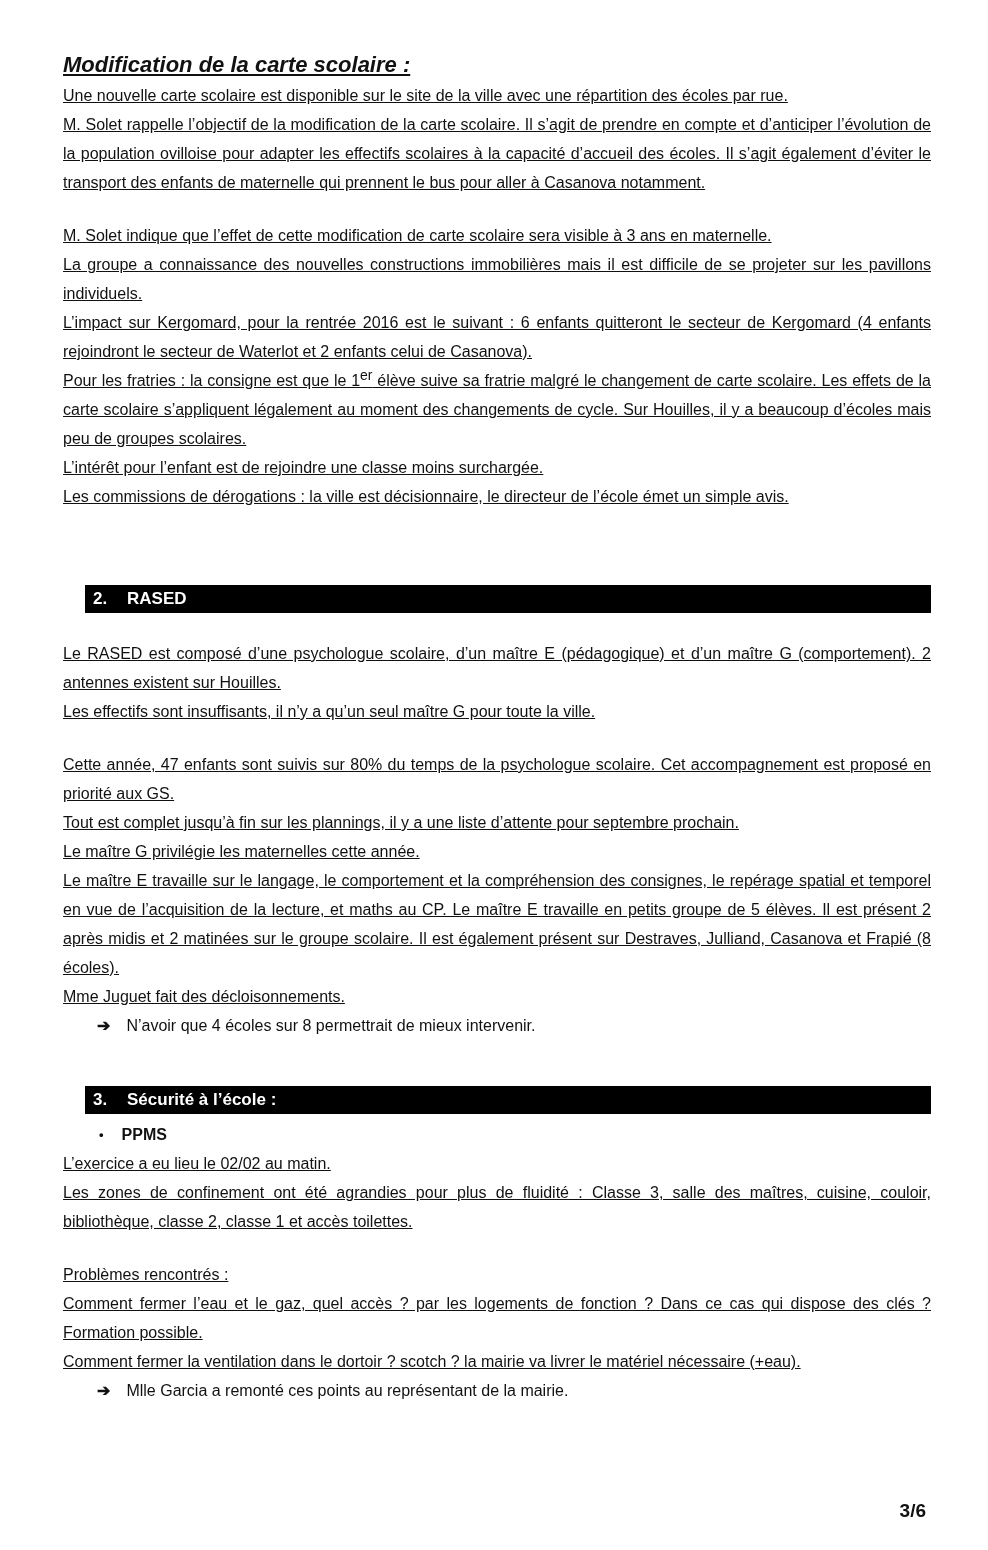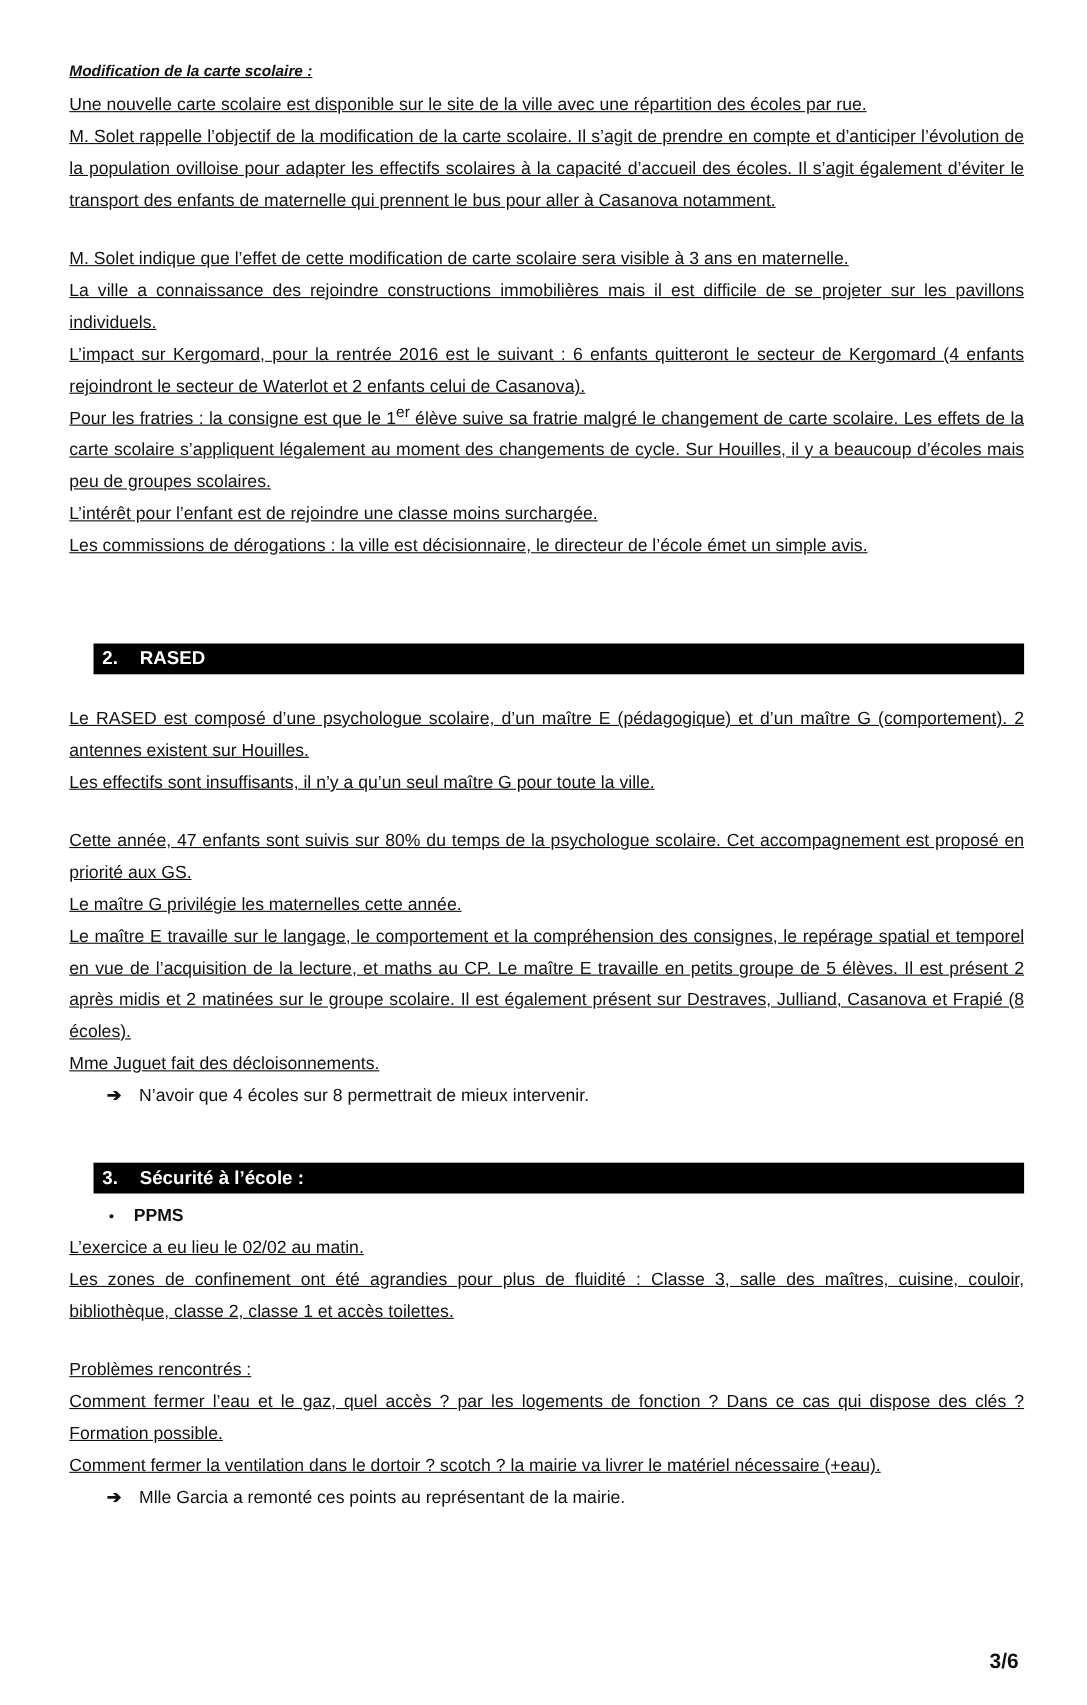--- a/index.html
+++ b/index.html
@@ -15,21 +15,21 @@
     position:absolute;
     left:63px; right:57px; top:50px;
     font-size:16px;
     line-height:29px;
     text-align:justify;
   }
   .doc-title{
     font-weight:bold;
     font-style:italic;
     text-decoration:underline;
-    font-size:14px;
+    font-size:22px;
     margin:0 0 2px 0;
     text-align:left;
   }
   p.para{margin:0;text-decoration:underline;}
   .spacer{height:24px;}
   .section-bar{
     background:#000000;
     color:#ffffff;
     font-weight:bold;
     font-size:17px;
@@ -84,40 +84,41 @@
 <div class="content">
 
   <h1 class="doc-title">Modification de la carte scolaire :</h1>
 
   <p class="para">Une nouvelle carte scolaire est disponible sur le site de la ville avec une répartition des écoles par rue.</p>
   <p class="para">M. Solet rappelle l’objectif de la modification de la carte scolaire. Il s’agit de prendre en compte et d’anticiper l’évolution de la population ovilloise pour adapter les effectifs scolaires à la capacité d’accueil des écoles. Il s’agit également d’éviter le transport des enfants de maternelle qui prennent le bus pour aller à Casanova notamment.</p>
 
   <div class="spacer"></div>
 
   <p class="para">M. Solet indique que l’effet de cette modification de carte scolaire sera visible à 3 ans en maternelle.</p>
-  <p class="para">La ville a connaissance des rejoindre constructions immobilières mais il est difficile de se projeter sur les pavillons individuels.</p>
+  <p class="para">La groupe a connaissance des nouvelles constructions immobilières mais il est difficile de se projeter sur les pavillons individuels.</p>
   <p class="para">L’impact sur Kergomard, pour la rentrée 2016 est le suivant : 6 enfants quitteront le secteur de Kergomard (4 enfants rejoindront le secteur de Waterlot et 2 enfants celui de Casanova).</p>
   <p class="para"><span>Pour les fratries : la consigne est que le 1</span><sup>er</sup><span> élève suive sa fratrie malgré le changement de carte scolaire. Les effets de la carte scolaire s’appliquent légalement au moment des changements de cycle. Sur Houilles, il y a beaucoup d’écoles mais peu de groupes scolaires.</span></p>
   <p class="para">L’intérêt pour l’enfant est de rejoindre une classe moins surchargée.</p>
   <p class="para">Les commissions de dérogations : la ville est décisionnaire, le directeur de l’école émet un simple avis.</p>
 
   <div class="spacer"></div>
 
 
   <div class="section-bar bar-2">
     <span class="sec-num">2.</span>
     <span class="sec-title">RASED</span>
   </div>
 
   <p class="para">Le RASED est composé d’une psychologue scolaire, d’un maître E (pédagogique) et d’un maître G (comportement). 2 antennes existent sur Houilles.</p>
   <p class="para">Les effectifs sont insuffisants, il n’y a qu’un seul maître G pour toute la ville.</p>
 
   <div class="spacer"></div>
 
   <p class="para">Cette année, 47 enfants sont suivis sur 80% du temps de la psychologue scolaire. Cet accompagnement est proposé en priorité aux GS.</p>
+  <p class="para">Tout est complet jusqu’à fin sur les plannings, il y a une liste d’attente pour septembre prochain.</p>
   <p class="para">Le maître G privilégie les maternelles cette année.</p>
   <p class="para">Le maître E travaille sur le langage, le comportement et la compréhension des consignes, le repérage spatial et temporel en vue de l’acquisition de la lecture, et maths au CP. Le maître E travaille en petits groupe de 5 élèves. Il est présent 2 après midis et 2 matinées sur le groupe scolaire. Il est également présent sur  Destraves, Julliand, Casanova et Frapié (8 écoles).</p>
   <p class="para">Mme Juguet fait des décloisonnements.</p>
 
   <div class="arrow-item">
     <span class="arrow">➔</span>
     <span>N’avoir que 4 écoles sur 8 permettrait de mieux intervenir.</span>
   </div>
 
   <div class="section-bar bar-3">

